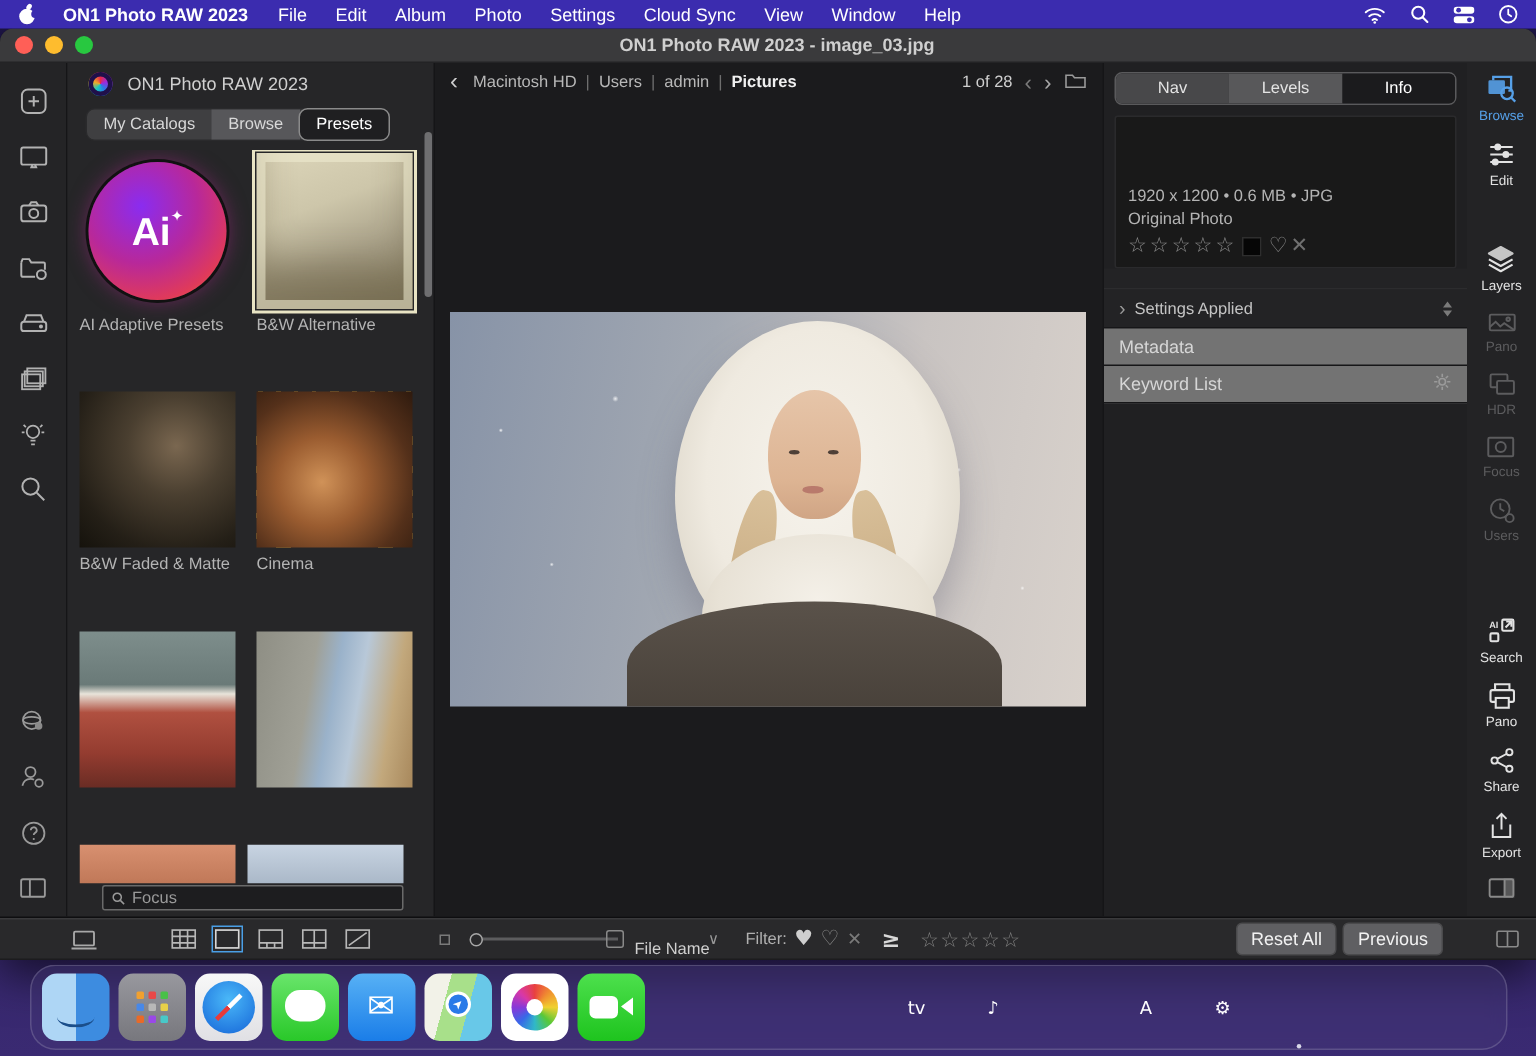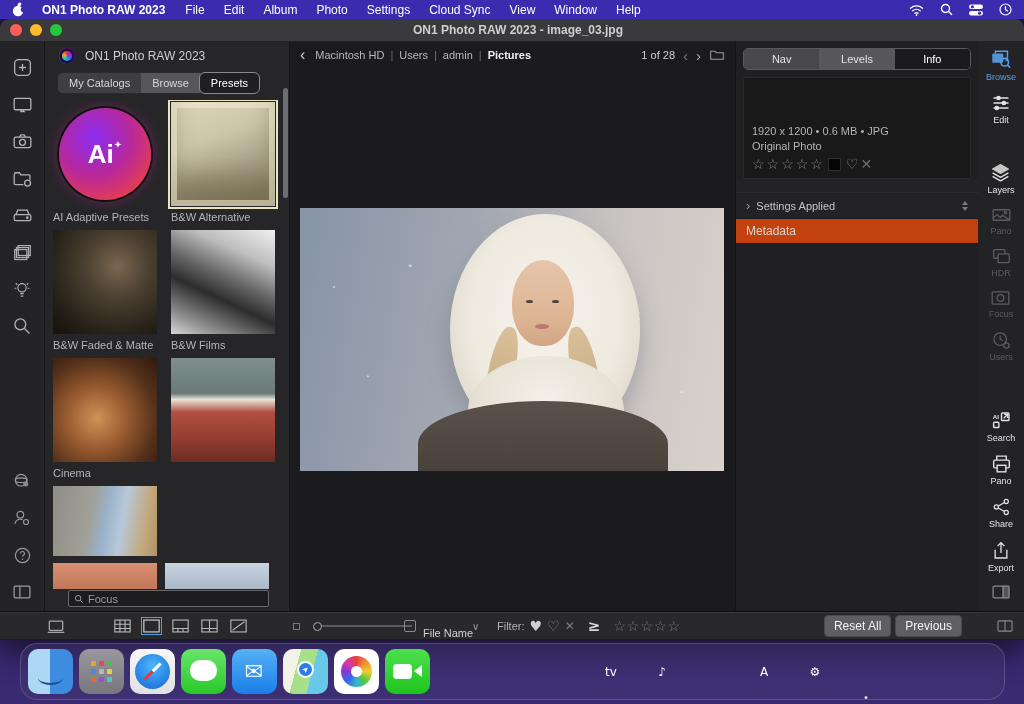--- a/index.html
+++ b/index.html
@@ -143,21 +143,21 @@
   .i-rating .hx { color:#707070; }
   .i-gap { height:14px; border-bottom:1px solid #2c2c2e; margin:0 -7px; background:#232325; }
   .i-row { display:flex; align-items:center; gap:6px; height:26px; color:#c4c4c4; font-size:11px;
     border-bottom:1px solid #161618; margin:0 -7px; padding:0 10px; background:#232325; }
   .i-row .disc { color:#9a9a9a; font-size:13px; }
   .i-row .stepper { margin-left:auto; display:flex; flex-direction:column; gap:2px; }
   .stepper i { width:0; height:0; border-left:3px solid transparent; border-right:3px solid transparent; display:block; }
   .stepper .up { border-bottom:4px solid #7a7a7a; }
   .stepper .dn { border-top:4px solid #7a7a7a; }
   .i-section { display:flex; align-items:center; height:25px; margin:0 -7px; padding:0 10px;
-    background:#c2410c; border-bottom:1px solid #161618; color:#d6d6d6; font-size:12px; }
+    background:#737373; border-bottom:1px solid #161618; color:#d6d6d6; font-size:12px; }
   .i-section .gear { margin-left:auto; color:#9a9a9a; }
 
   
   .mod-rail { width:46px; background:#232325; display:flex; flex-direction:column; align-items:center;
     padding:6px 0 6px; }
   .mod { display:flex; flex-direction:column; align-items:center; gap:2px; margin-bottom:11px; color:#e2e2e2; }
   .mod .mlabel { font-size:9px; }
   .mod.active { color:#56a0e8; }
   .mod.disabled { color:#5c5c5e; }
   .mod svg { display:block; }
@@ -442,24 +442,20 @@
         </div>
         <div class="p-cell">
           <div class="p-thumb t-alt"></div>
           <div class="p-label">B&amp;W Alternative</div>
         </div>
         <div class="p-cell">
           <div class="p-thumb t-faded"></div>
           <div class="p-label">B&amp;W Faded &amp; Matte</div>
         </div>
         <div class="p-cell">
-          <div class="p-thumb t-films"></div>
-          <div class="p-label">B&amp;W Films</div>
-        </div>
-        <div class="p-cell">
           <div class="p-thumb t-cinema"></div>
           <div class="p-label">Cinema</div>
         </div>
         <div class="p-cell">
           <div class="p-thumb t-colorfilm"></div>
 
         </div>
         <div class="p-cell">
           <div class="p-thumb t-colorgrade"></div>
 
@@ -540,20 +536,29 @@
         <span class="disc">›</span>
         <span>Settings Applied</span>
         <span class="stepper">
             <i class="up"></i>
             <i class="dn"></i>
           </span>
       </div>
       <div class="i-section">
         <span>Metadata</span>
       </div>
+      <div class="i-section">
+        <span>Keyword List</span>
+        <span class="gear">
+          <svg width="13" height="13" viewBox="0 0 24 24" fill="none" stroke="#9a9a9a" stroke-width="2">
+              <circle cx="12" cy="12" r="4"></circle>
+              <path d="M12 2v4M12 18v4M2 12h4M18 12h4M4.9 4.9l2.8 2.8M16.3 16.3l2.8 2.8M19.1 4.9l-2.8 2.8M7.7 16.3l-2.8 2.8"></path>
+            </svg>
+        </span>
+      </div>
     </div>
 
     <div class="mod-rail">
       <div class="mod active">
         <svg width="22" height="22" viewBox="0 0 24 24" fill="none" stroke="currentColor" stroke-width="1.7">
             <rect x="2.5" y="6" width="12" height="10" rx="1" fill="currentColor" stroke="none" opacity=".9"></rect>
             <path d="M6 6V3.5h13v10h-2"></path>
             <circle cx="16" cy="15.5" r="4.2"></circle>
             <path d="M19.2 18.7l2.8 2.8"></path>
           </svg>

